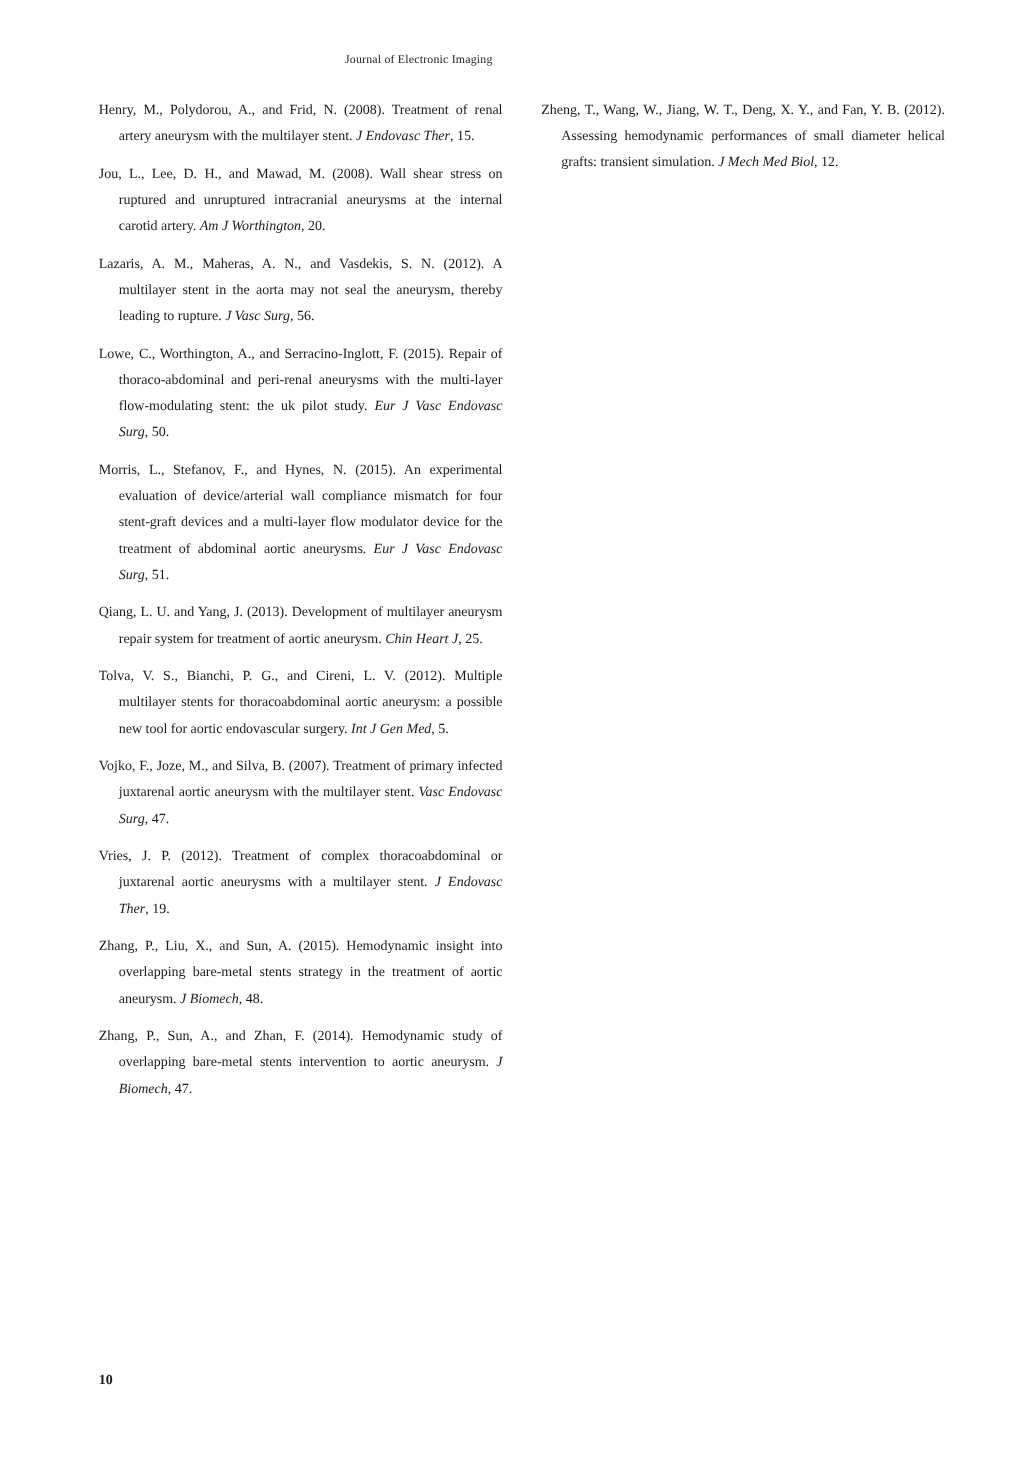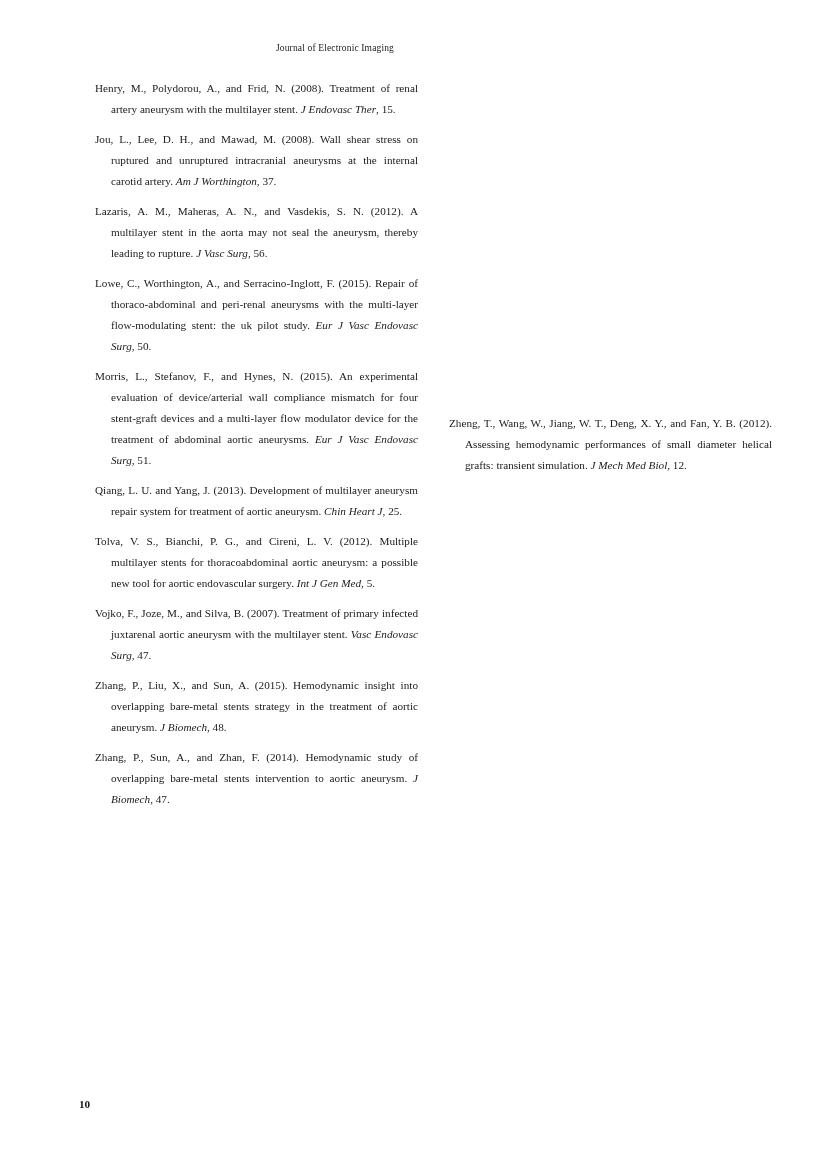--- a/index.html
+++ b/index.html
@@ -30,22 +30,21 @@
     letter-spacing: 0.15px;
     color: #222222;
   }
   .columns {
     position: absolute;
     top: 78px;
     left: 79px;
     width: 677px;
     display: flex;
     gap: 31px;
-    align-items: center;
-    margin-left: 16px;
+    align-items: flex-start;
   }
   .column {
     width: 323px;
   }
   .ref {
     font-size: 11.2px;
     line-height: 21px;
     text-align: justify;
     text-justify: inter-word;
     padding-left: 16px;
@@ -74,27 +73,28 @@
 
 <div class="page">
 
   <div class="running-head">Journal of Electronic Imaging</div>
 
   <div class="columns">
 
     <div class="column">
       <div class="ref-list">
           <p class="ref"><span>Henry, M., Polydorou, A., and Frid, N. (2008). Treatment of renal artery aneurysm with the multilayer stent. </span><span class="jrnl">J Endovasc Ther</span><span>, 15.</span></p>
-          <p class="ref"><span>Jou, L., Lee, D. H., and Mawad, M. (2008). Wall shear stress on ruptured and unruptured intracranial aneurysms at the internal carotid artery. </span><span class="jrnl">Am J Worthington</span><span>, 37.</span></p>
+          <p class="ref"><span>Jou, L., Lee, D. H., and Mawad, M. (2008). Wall shear stress on ruptured and unruptured intracranial aneurysms at the internal carotid artery. </span><span class="jrnl">Am J Worthington</span><span>, 20.</span></p>
           <p class="ref"><span>Lazaris, A. M., Maheras, A. N., and Vasdekis, S. N. (2012). A multilayer stent in the aorta may not seal the aneurysm, thereby leading to rupture. </span><span class="jrnl">J Vasc Surg</span><span>, 56.</span></p>
           <p class="ref"><span>Lowe, C., Worthington, A., and Serracino-Inglott, F. (2015). Repair of thoraco-abdominal and peri-renal aneurysms with the multi-layer flow-modulating stent: the uk pilot study. </span><span class="jrnl">Eur J Vasc Endovasc Surg</span><span>, 50.</span></p>
           <p class="ref"><span>Morris, L., Stefanov, F., and Hynes, N. (2015). An experimental evaluation of device/arterial wall compliance mismatch for four stent-graft devices and a multi-layer flow modulator device for the treatment of abdominal aortic aneurysms. </span><span class="jrnl">Eur J Vasc Endovasc Surg</span><span>, 51.</span></p>
           <p class="ref"><span>Qiang, L. U. and Yang, J. (2013). Development of multilayer aneurysm repair system for treatment of aortic aneurysm. </span><span class="jrnl">Chin Heart J</span><span>, 25.</span></p>
           <p class="ref"><span>Tolva, V. S., Bianchi, P. G., and Cireni, L. V. (2012). Multiple multilayer stents for thoracoabdominal aortic aneurysm: a possible new tool for aortic endovascular surgery. </span><span class="jrnl">Int J Gen Med</span><span>, 5.</span></p>
           <p class="ref"><span>Vojko, F., Joze, M., and Silva, B. (2007). Treatment of primary infected juxtarenal aortic aneurysm with the multilayer stent. </span><span class="jrnl">Vasc Endovasc Surg</span><span>, 47.</span></p>
+          <p class="ref"><span>Vries, J. P. (2012). Treatment of complex thoracoabdominal or juxtarenal aortic aneurysms with a multilayer stent. </span><span class="jrnl">J Endovasc Ther</span><span>, 19.</span></p>
           <p class="ref"><span>Zhang, P., Liu, X., and Sun, A. (2015). Hemodynamic insight into overlapping bare-metal stents strategy in the treatment of aortic aneurysm. </span><span class="jrnl">J Biomech</span><span>, 48.</span></p>
           <p class="ref"><span>Zhang, P., Sun, A., and Zhan, F. (2014). Hemodynamic study of overlapping bare-metal stents intervention to aortic aneurysm. </span><span class="jrnl">J Biomech</span><span>, 47.</span></p>
         </div>
     </div>
 
     <div class="column">
       <div class="ref-list">
           <p class="ref"><span>Zheng, T., Wang, W., Jiang, W. T., Deng, X. Y., and Fan, Y. B. (2012). Assessing hemodynamic performances of small diameter helical grafts: transient simulation. </span><span class="jrnl">J Mech Med Biol</span><span>, 12.</span></p>
         </div>
     </div>

